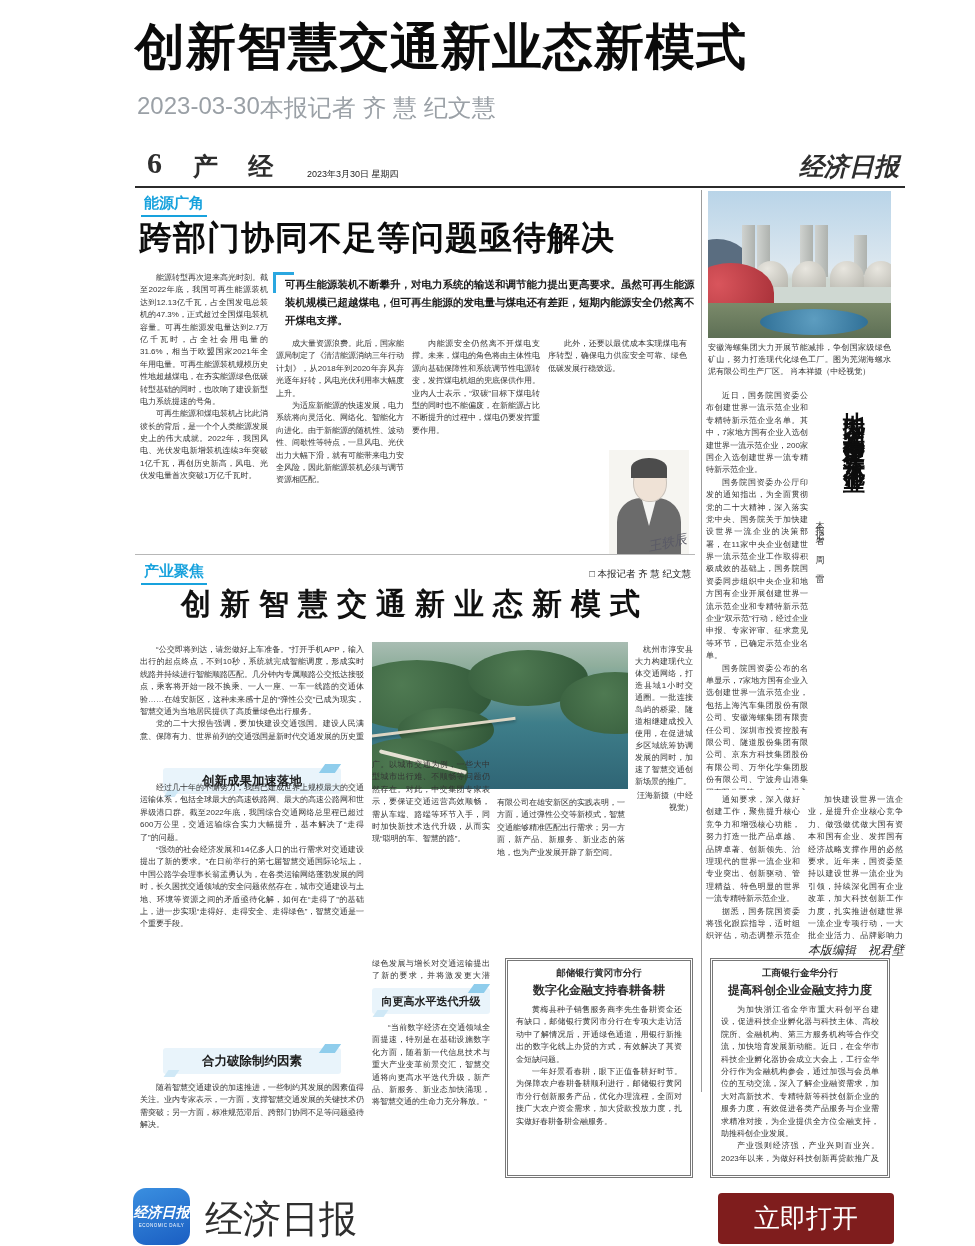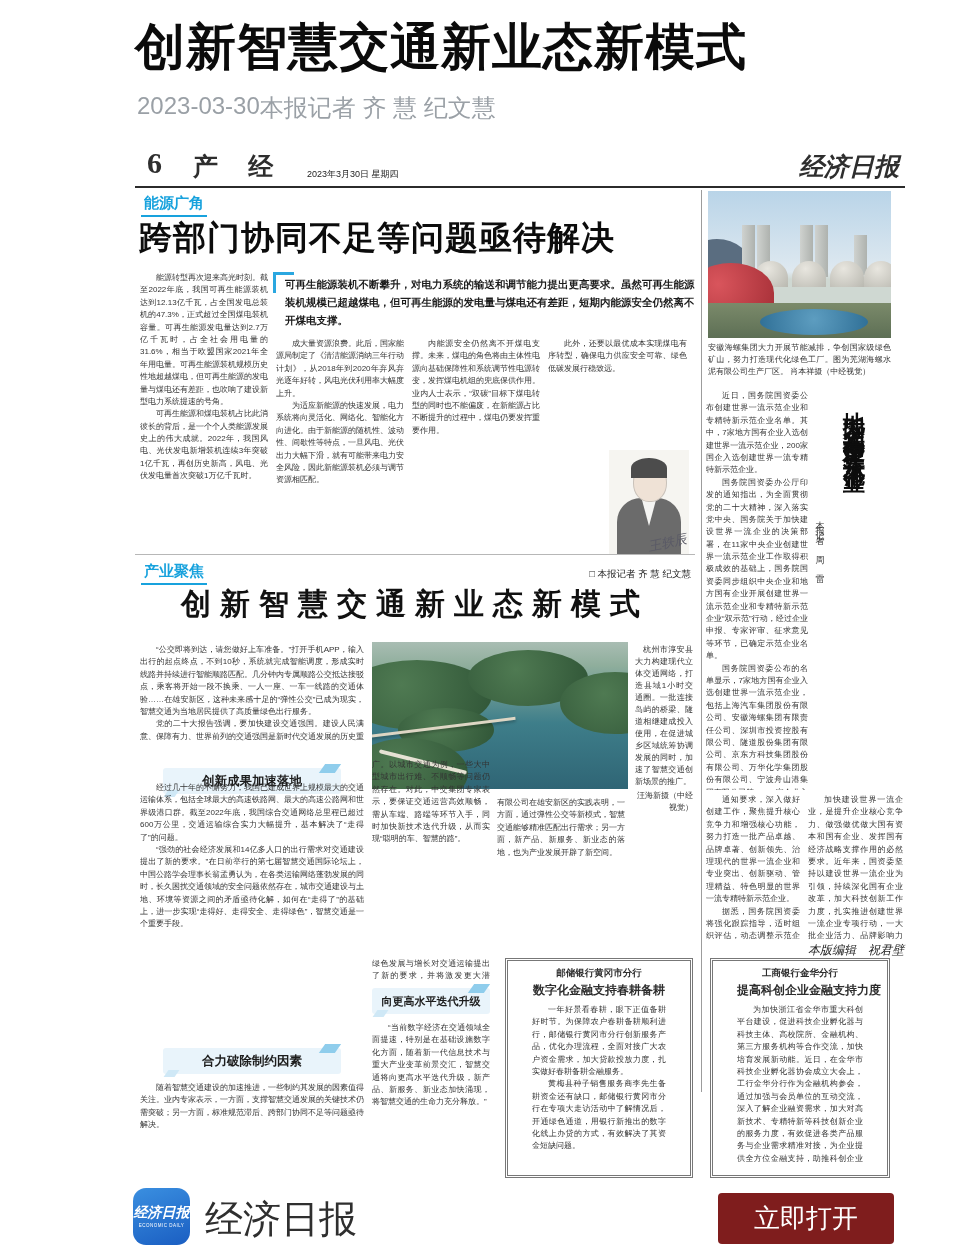--- a/index.html
+++ b/index.html
@@ -37,21 +37,21 @@
   .quote::before{content:'';position:absolute;left:2px;top:2px;width:18px;height:18px;border-left:3px solid #2aa7e0;border-top:3px solid #2aa7e0;}
 
   .subhead{background:#e9f4fb;border-radius:3px;text-align:center;font-weight:bold;font-size:12.5px;color:#1d1d1d;height:26px;line-height:26px;position:absolute;}
   .subhead::before{content:'';position:absolute;right:3px;top:-4px;width:16px;height:9px;background:#8fcdec;transform:skewX(-35deg);}
   .subhead::after{content:'';position:absolute;left:3px;bottom:-3px;width:11px;height:7px;background:#cfe8f6;transform:skewX(-35deg);}
 
   .vert{writing-mode:vertical-rl;}
   .soe-title{left:704px;top:252px;height:396px;font-size:22px;font-weight:800;letter-spacing:4px;color:#0d0d0d;}
   .soe-byline{left:678px;top:372px;height:160px;font-size:9px;letter-spacing:5px;color:#333;}
 
-  .npbox{border:3px double #777;padding:6px 24px;background:#fff;box-sizing:border-box;}
+  .npbox{border:3px double #777;padding:6px 8px;background:#fff;box-sizing:border-box;}
   .npbox .org{text-align:center;font-size:9.5px;font-weight:bold;margin:0;}
   .npbox .btitle{text-align:center;font-size:12px;font-weight:800;margin:2px 0 5px;white-space:nowrap;}
 
   .editor-line{left:571px;top:800px;width:198px;text-align:right;font-size:12px;color:#222;font-style:italic;}
 
   
   .photo1{left:573px;top:49px;width:183px;height:147px;overflow:hidden;background:linear-gradient(#b9d4e8 0%,#dfe9f0 55%,#cfd8d2 60%);}
   .p1-hill{position:absolute;left:-26px;top:48px;width:70px;height:60px;background:#5a6d80;border-radius:50% 50% 0 0;}
   .p1-silo{position:absolute;background:linear-gradient(90deg,#cfd2cf,#aeb2ae);width:13px;height:52px;top:34px;}
   .p1-dome{position:absolute;width:34px;height:26px;border-radius:17px 17px 0 0;background:radial-gradient(circle at 40% 30%,#e8e6df,#b9b8b0);top:70px;}
@@ -99,21 +99,21 @@
   </div>
   <div class="abs vrule"></div>
   <div class="abs hrule"></div>
 
   <div class="abs sec-label" style="left:6px;top:52px;">能源广角</div>
   <div class="abs headline1">跨部门协同不足等问题亟待解决</div>
 
   <div class="abs quote">可再生能源装机不断攀升，对电力系统的输送和调节能力提出更高要求。虽然可再生能源装机规模已超越煤电，但可再生能源的发电量与煤电还有差距，短期内能源安全仍然离不开煤电支撑。</div>
 
   <div class="abs tiny" style="left:5px;top:130px;width:128px;height:282px;">
-    <p>能源转型再次迎来高光时刻。截至2022年底，我国可再生能源装机达到12.13亿千瓦，占全国发电总装机的47.3%，正式超过全国煤电装机容量。可再生能源发电量达到2.7万亿千瓦时，占全社会用电量的31.6%，相当于欧盟国家2021年全年用电量。可再生能源装机规模历史性地超越煤电，但可再生能源的发电量与煤电还有差距，也吹响了建设新型电力系统提速的号角。</p>
+    <p>能源转型再次迎来高光时刻。截至2022年底，我国可再生能源装机达到12.13亿千瓦，占全国发电总装机的47.3%，正式超过全国煤电装机容量。可再生能源发电量达到2.7万亿千瓦时，占全社会用电量的31.6%，相当于欧盟国家2021年全年用电量。可再生能源装机规模历史性地超越煤电，在夯实能源绿色低碳转型基础的同时，也吹响了建设新型电力系统提速的号角。</p>
     <p>可再生能源和煤电装机占比此消彼长的背后，是一个个人类能源发展史上的伟大成就。2022年，我国风电、光伏发电新增装机连续3年突破1亿千瓦，再创历史新高，风电、光伏发电量首次突破1万亿千瓦时。</p>
   </div>
   <div class="abs tiny" style="left:141px;top:196px;width:128px;height:216px;">
     <p>成大量资源浪费。此后，国家能源局制定了《清洁能源消纳三年行动计划》，从2018年到2020年弃风弃光逐年好转，风电光伏利用率大幅度上升。</p>
     <p>为适应新能源的快速发展，电力系统将向灵活化、网络化、智能化方向进化。由于新能源的随机性、波动性、间歇性等特点，一旦风电、光伏出力大幅下滑，就有可能带来电力安全风险，因此新能源装机必须与调节资源相匹配。</p>
   </div>
   <div class="abs tiny" style="left:277px;top:196px;width:128px;height:216px;">
     <p>内能源安全仍然离不开煤电支撑。未来，煤电的角色将由主体性电源向基础保障性和系统调节性电源转变，发挥煤电机组的兜底保供作用。业内人士表示，“双碳”目标下煤电转型的同时也不能偏废，在新能源占比不断提升的过程中，煤电仍要发挥重要作用。</p>
   </div>
   <div class="abs tiny" style="left:413px;top:196px;width:139px;height:110px;">
@@ -172,22 +172,22 @@
   </div>
   <div class="subhead" style="left:237px;top:846px;width:118px;font-size:11px;">向更高水平迭代升级</div>
   <div class="abs tiny" style="left:237px;top:880px;width:118px;height:156px;">
     <p>“当前数字经济在交通领域全面提速，特别是在基础设施数字化方面，随着新一代信息技术与重大产业变革前景交汇，智慧交通将向更高水平迭代升级，新产品、新服务、新业态加快涌现，将智慧交通的生命力充分释放。”</p>
   </div>
 
   <div class="abs npbox" style="left:370px;top:816px;width:188px;height:220px;">
     <p class="org">邮储银行黄冈市分行</p>
     <p class="btitle">数字化金融支持春耕备耕</p>
     <div class="tiny" style="height:160px;">
+      <p>黄梅县种子销售服务商李先生备耕资金还有缺口，邮储银行黄冈市分行在专项大走访活动中了解情况后，开通绿色通道，用银行新推出的数字化线上办贷的方式，有效解决了其资金短缺问题。</p>
       <p>一年好景看春耕，眼下正值备耕好时节。为保障农户春耕备耕顺利进行，邮储银行黄冈市分行创新服务产品，优化办理流程，全面对接广大农户资金需求，加大贷款投放力度，扎实做好春耕备耕金融服务。</p>
-      <p>黄梅县种子销售服务商李先生备耕资金还有缺口，邮储银行黄冈市分行在专项大走访活动中了解情况后，开通绿色通道，用银行新推出的数字化线上办贷的方式，有效解决了其资金短缺问题。</p>
     </div>
   </div>
 
   <div class="abs photo1">
     <div class="p1-hill"></div>
     <div class="p1-silo" style="left:34px;"></div>
     <div class="p1-silo" style="left:49px;"></div>
     <div class="p1-silo" style="left:92px;"></div>
     <div class="p1-silo" style="left:107px;"></div>
     <div class="p1-silo" style="left:146px;height:40px;top:44px;"></div>

